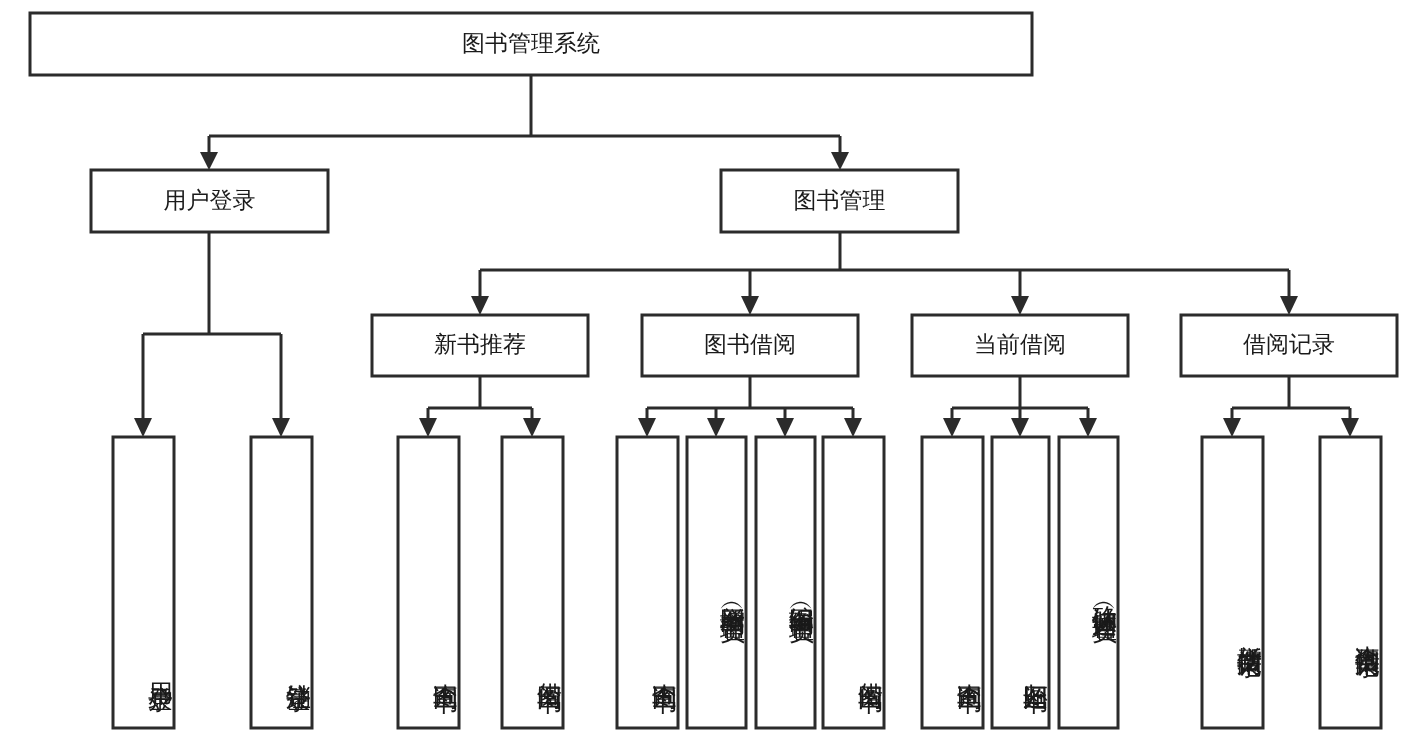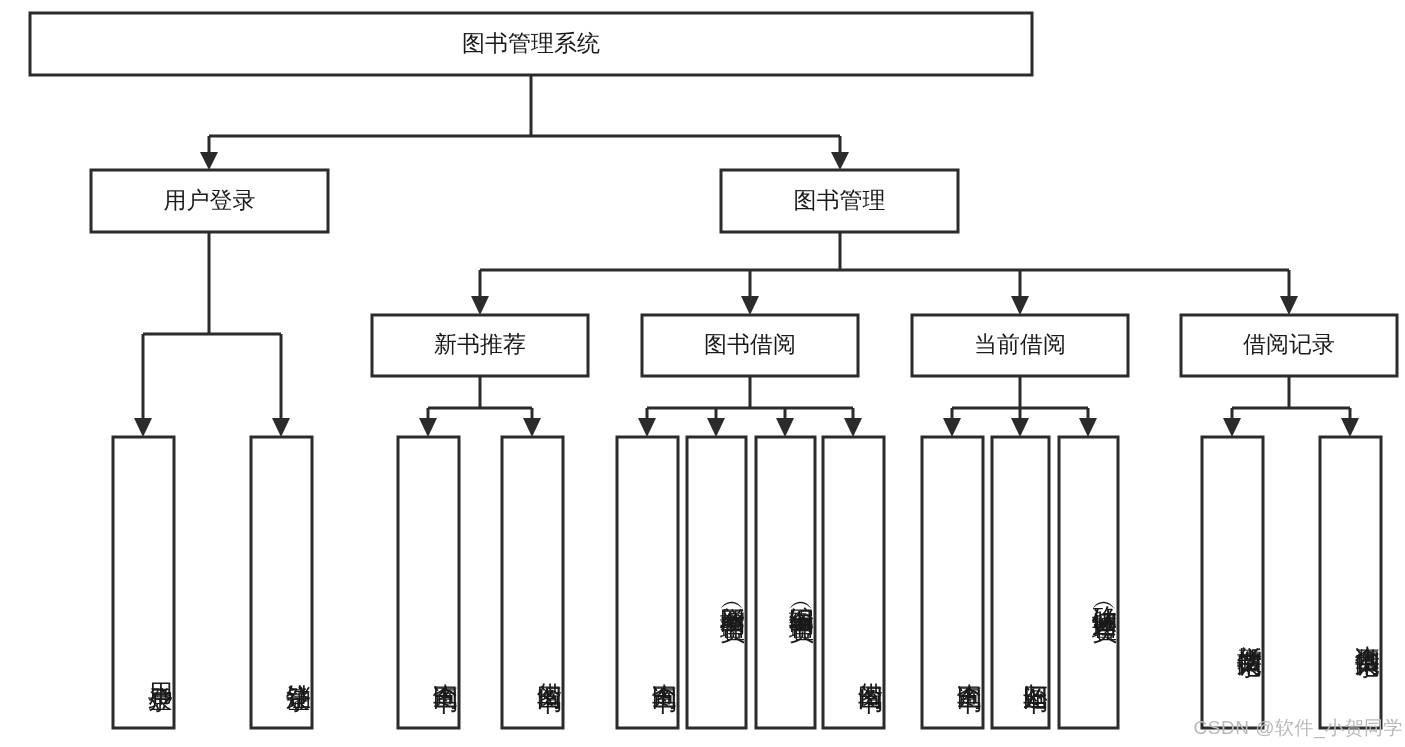--- a/index.html
+++ b/index.html
@@ -202,14 +202,13 @@
   <div class="leaf-label" style="left:746px; top:437px; width:59px; height:291px; padding-top:12px;">编辑图书（管理员）</div>
   <div class="leaf-label" style="left:813px; top:437px; width:61px; height:291px; padding-top:84px;">借阅图书</div>
 
   <div class="leaf-label" style="left:912px; top:437px; width:61px; height:291px; padding-top:84px;">查询图书</div>
   <div class="leaf-label" style="left:982px; top:437px; width:57px; height:291px; padding-top:84px;">归还图书</div>
   <div class="leaf-label" style="left:1049px; top:437px; width:59px; height:291px; padding-top:12px;">确认归还（管理员）</div>
 
   <div class="leaf-label" style="left:1192px; top:437px; width:61px; height:291px; padding-top:48px;">新增借阅记录</div>
   <div class="leaf-label" style="left:1310px; top:437px; width:61px; height:291px; padding-top:48px;">查询借阅记录</div>
 
-  <div class="watermark">CSDN @软件_小贺同学</div>
 </div>
 
 </body></html>

